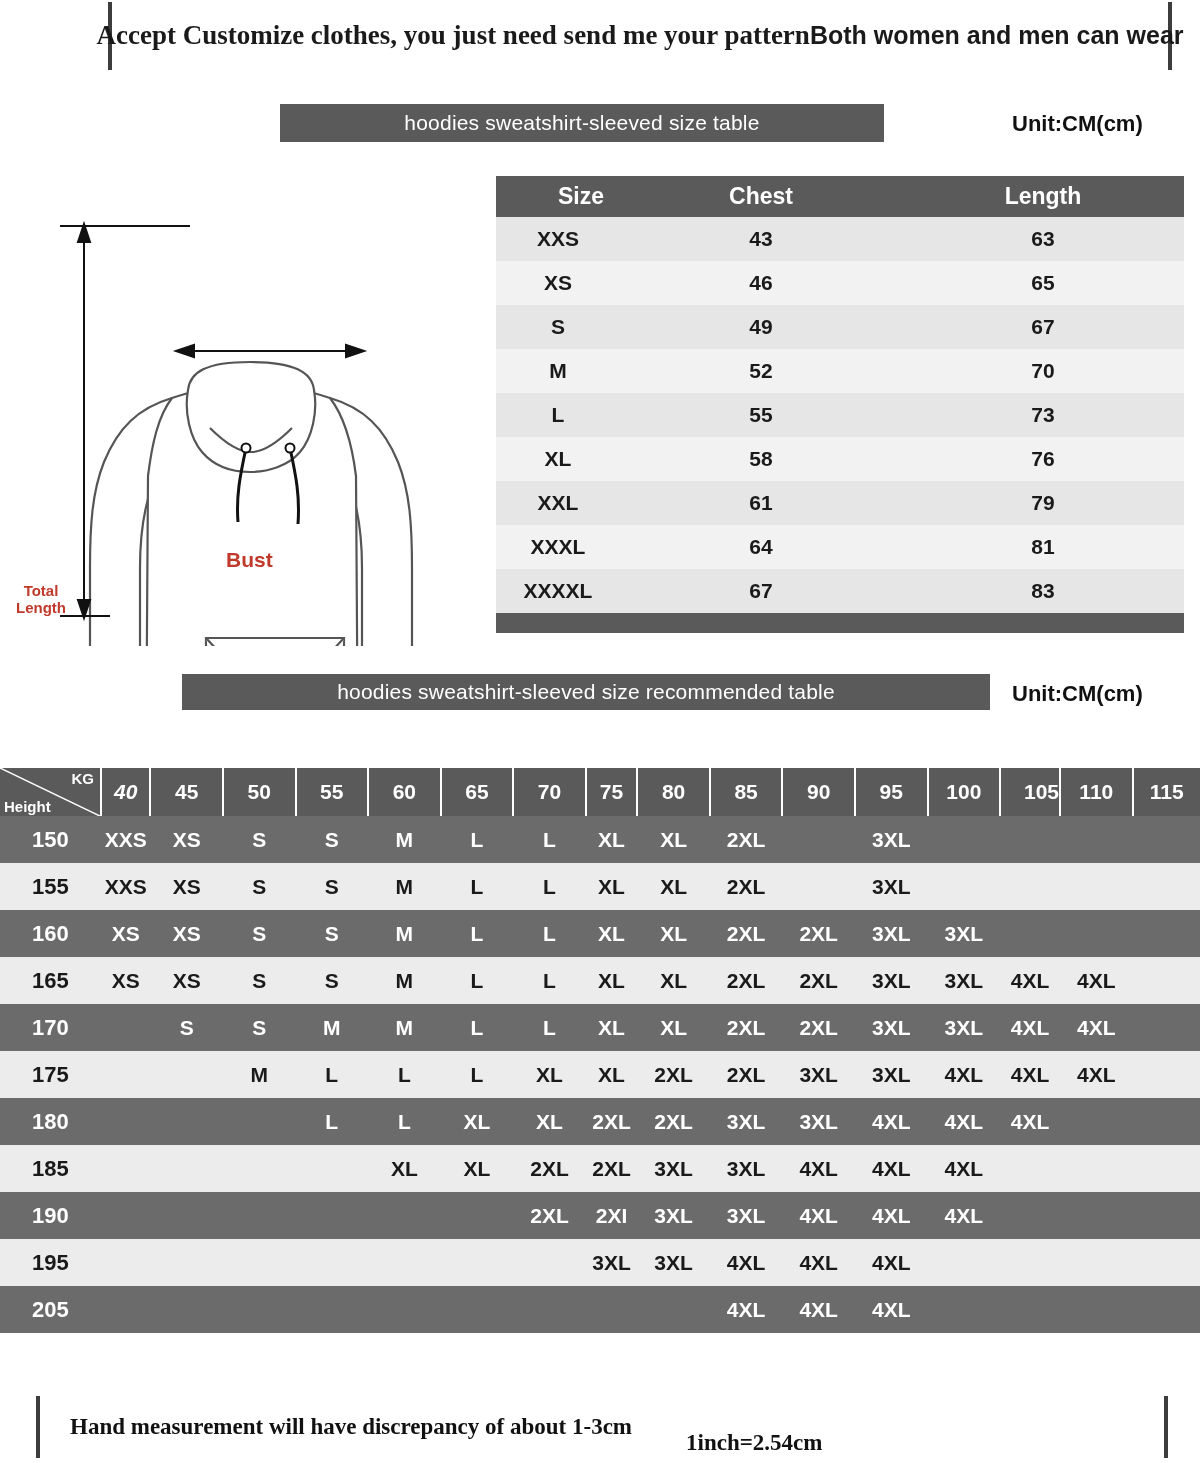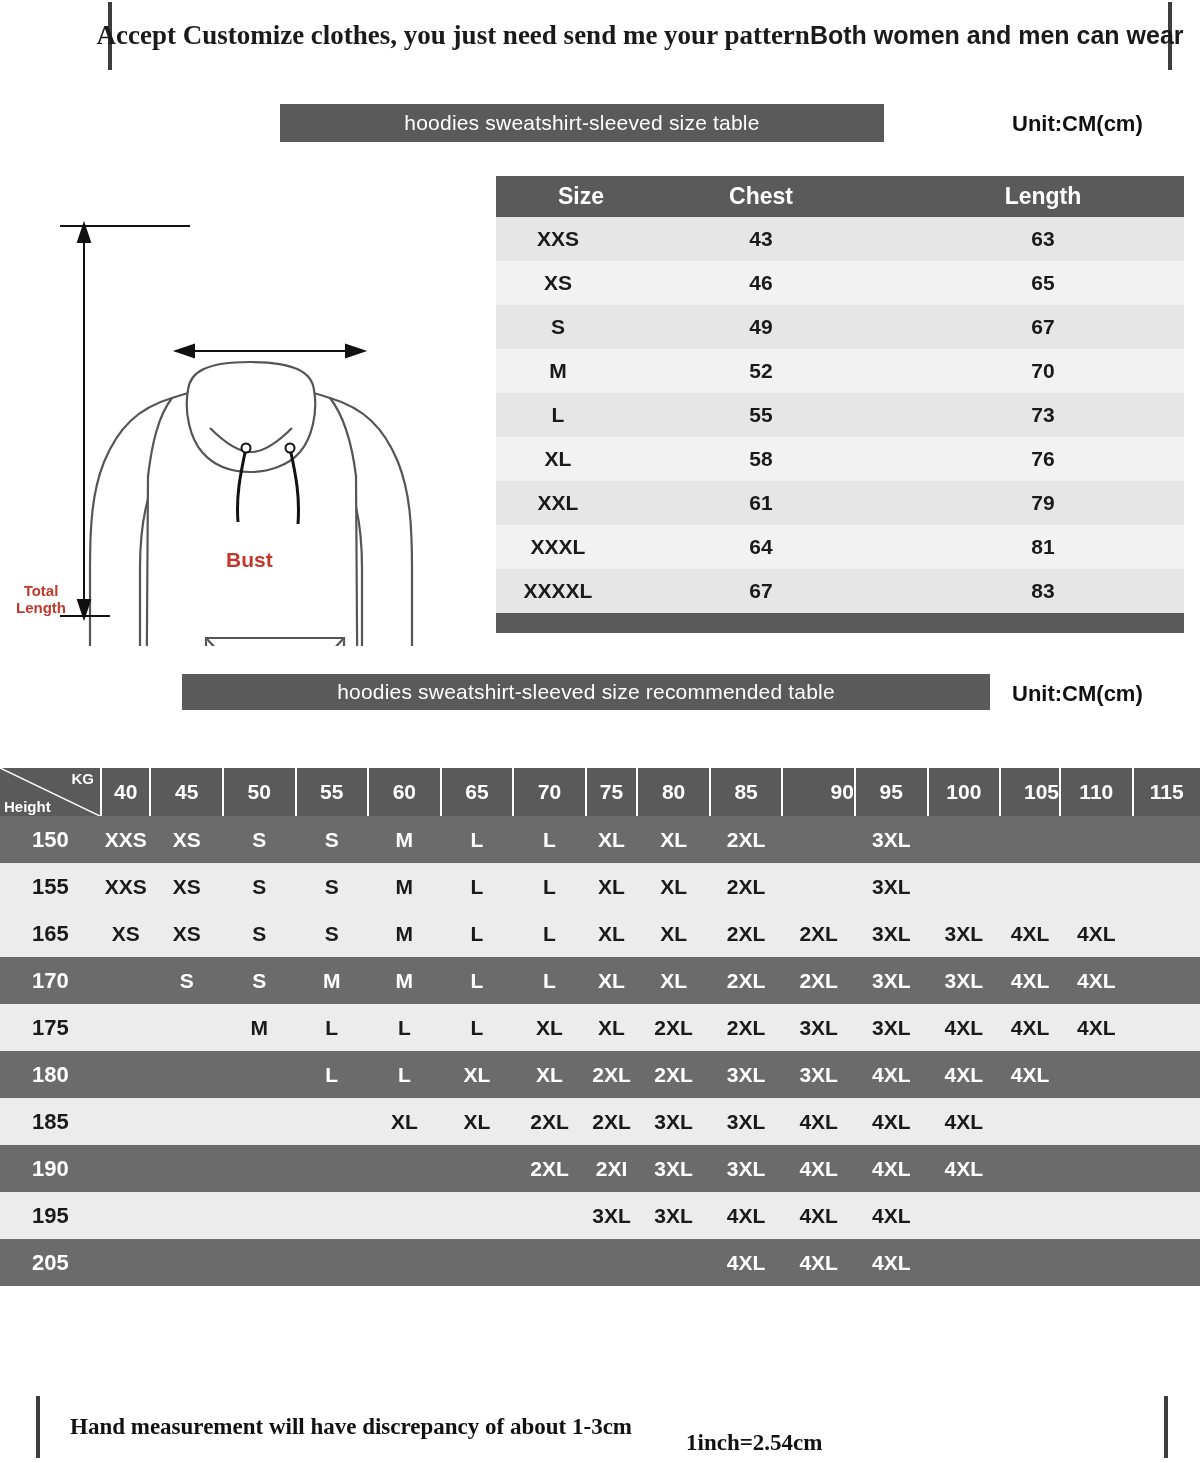--- a/index.html
+++ b/index.html
@@ -336,31 +336,31 @@
         <tr>
           <th class="corner" style="width:96px">
             <div class="corner-inner">
               <svg class="corner-slash" viewBox="0 0 96 48" preserveAspectRatio="none">
                 <line x1="0" y1="0" x2="96" y2="48" stroke="#ffffff" stroke-width="1.5"></line>
               </svg>
               <span class="corner-kg">KG</span>
               <span class="corner-ht">Height</span>
             </div>
           </th>
-        <th style="width: 47px;">40</th>
+        <th style="width: 47px; font-style: italic;">40</th>
             <th style="width: 69px;">45</th>
             <th style="width: 69px;">50</th>
             <th style="width: 69px;">55</th>
             <th style="width: 69px;">60</th>
             <th style="width: 69px;">65</th>
             <th style="width: 69px;">70</th>
             <th style="width: 49px;">75</th>
             <th style="width: 69px;">80</th>
             <th style="width: 69px;">85</th>
-            <th style="width: 69px; text-align: right;">90</th>
+            <th style="width: 69px;">90</th>
             <th style="width: 69px;">95</th>
             <th style="width: 69px;">100</th>
             <th style="width: 57px; text-align: right;">105</th>
             <th style="width: 69px;">110</th>
             <th style="width: 64px;">115</th>
           </tr>
       </thead>
       <tbody>
           <tr class="odd">
             <td class="hcell">150</td>
@@ -393,20 +393,39 @@
             <td>XL</td>
             <td>XL</td>
             <td>2XL</td>
             <td></td>
             <td>3XL</td>
             <td></td>
             <td></td>
             <td></td>
             <td></td>
           </tr>
+          <tr class="odd">
+            <td class="hcell">160</td>
+            <td>XS</td>
+            <td>XS</td>
+            <td>S</td>
+            <td>S</td>
+            <td>M</td>
+            <td>L</td>
+            <td>L</td>
+            <td>XL</td>
+            <td>XL</td>
+            <td>2XL</td>
+            <td>2XL</td>
+            <td>3XL</td>
+            <td>3XL</td>
+            <td></td>
+            <td></td>
+            <td></td>
+          </tr>
           <tr class="even">
             <td class="hcell">165</td>
             <td>XS</td>
             <td>XS</td>
             <td>S</td>
             <td>S</td>
             <td>M</td>
             <td>L</td>
             <td>L</td>
             <td>XL</td>

